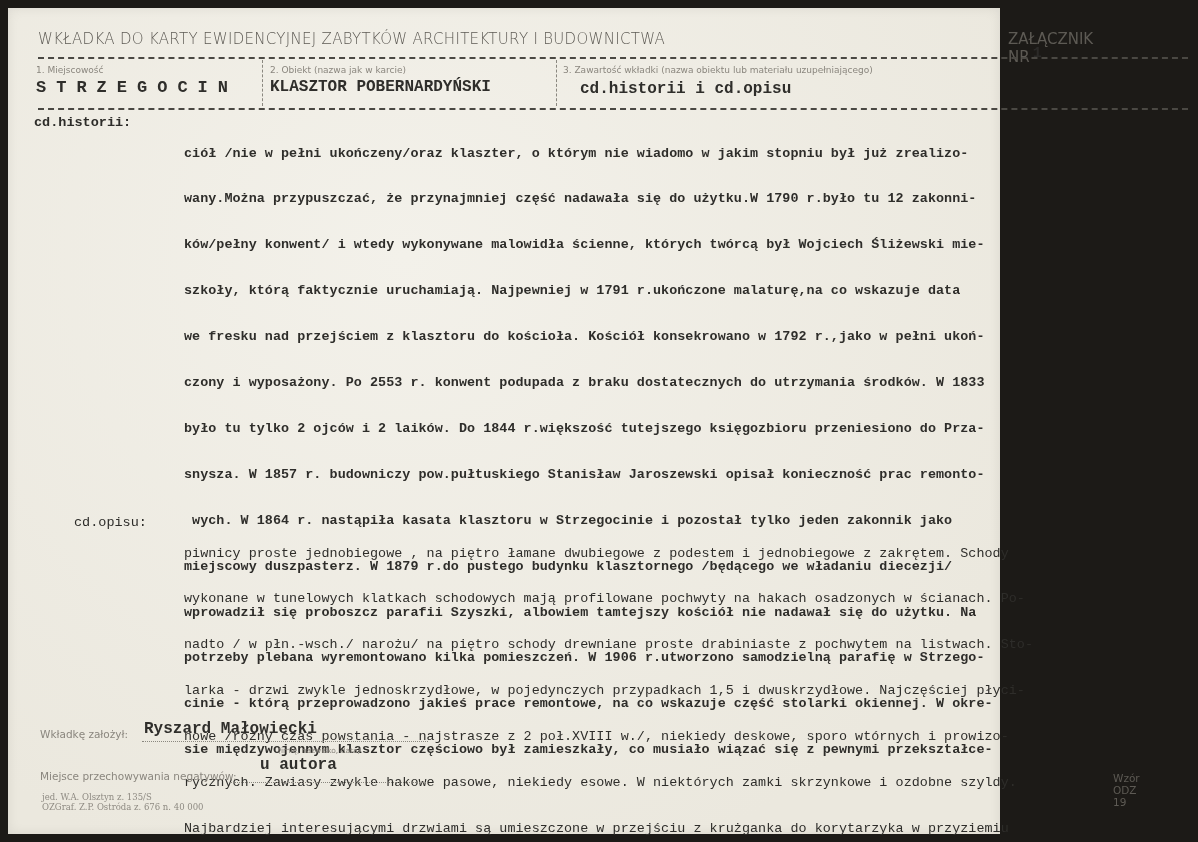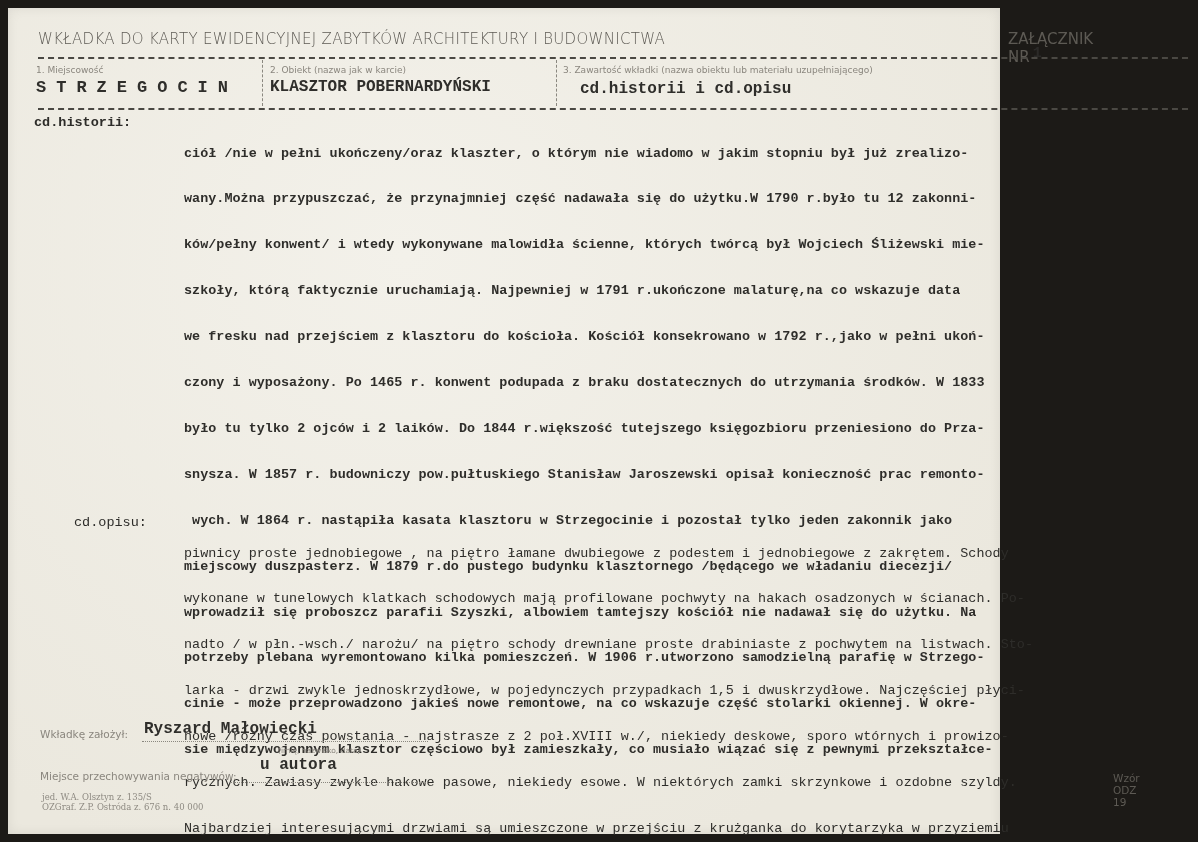--- a/index.html
+++ b/index.html
@@ -82,28 +82,28 @@
 
   <div class="rule r2"></div>
 
   <div class="section-label mono" style="left:26px; top:107px;">cd.historii:</div>
   <div class="text-block mono bold" style="top:107px;">
     <span class="text-line">ciół /nie w pełni ukończeny/oraz klaszter, o którym nie wiadomo w jakim stopniu był już zrealizo-</span>
     <span class="text-line">wany.Można przypuszczać, że przynajmniej część nadawała się do użytku.W 1790 r.było tu 12 zakonni-</span>
     <span class="text-line">ków/pełny konwent/ i wtedy wykonywane malowidła ścienne, których twórcą był Wojciech Śliżewski mie-</span>
     <span class="text-line">szkoły, którą faktycznie uruchamiają. Najpewniej w 1791 r.ukończone malaturę,na co wskazuje data</span>
     <span class="text-line">we fresku nad przejściem z klasztoru do kościoła. Kościół konsekrowano w 1792 r.,jako w pełni ukoń-</span>
-    <span class="text-line">czony i wyposażony. Po 1465 r. konwent podupada z braku dostatecznych do utrzymania środków. W 1833</span>
+    <span class="text-line">czony i wyposażony. Po 2553 r. konwent podupada z braku dostatecznych do utrzymania środków. W 1833</span>
     <span class="text-line">było tu tylko 2 ojców i 2 laików. Do 1844 r.większość tutejszego księgozbioru przeniesiono do Prza-</span>
     <span class="text-line">snysza. W 1857 r. budowniczy pow.pułtuskiego Stanisław Jaroszewski opisał konieczność prac remonto-</span>
     <span class="text-line"> wych. W 1864 r. nastąpiła kasata klasztoru w Strzegocinie i pozostał tylko jeden zakonnik jako</span>
     <span class="text-line">miejscowy duszpasterz. W 1879 r.do pustego budynku klasztornego /będącego we władaniu diecezji/</span>
     <span class="text-line">wprowadził się proboszcz parafii Szyszki, albowiem tamtejszy kościół nie nadawał się do użytku. Na</span>
     <span class="text-line">potrzeby plebana wyremontowano kilka pomieszczeń. W 1906 r.utworzono samodzielną parafię w Strzego-</span>
-    <span class="text-line">cinie - może przeprowadzono jakieś nowe remontowe, na co wskazuje część stolarki okiennej. W okre-</span>
+    <span class="text-line">cinie - którą przeprowadzono jakieś prace remontowe, na co wskazuje część stolarki okiennej. W okre-</span>
     <span class="text-line">sie międzywojennym klasztor częściowo był zamieszkały, co musiało wiązać się z pewnymi przekształce-</span>
     
     
     
     
     
     
     
     
   </div>

